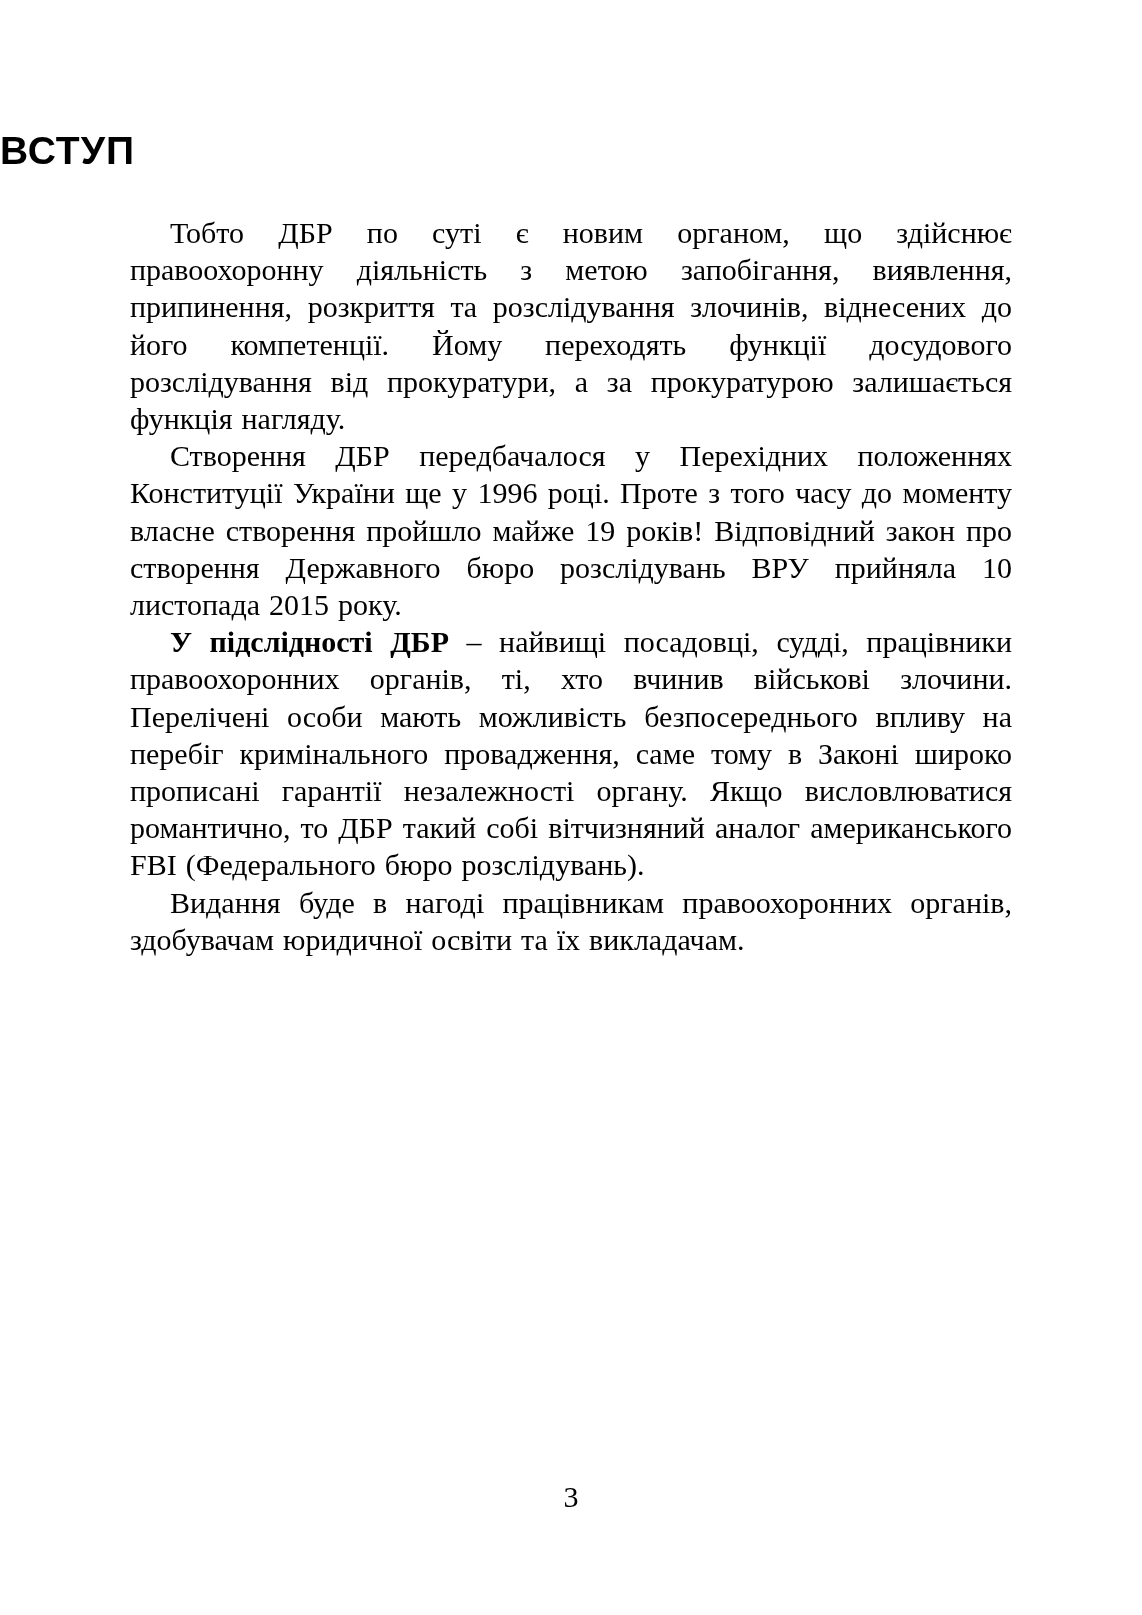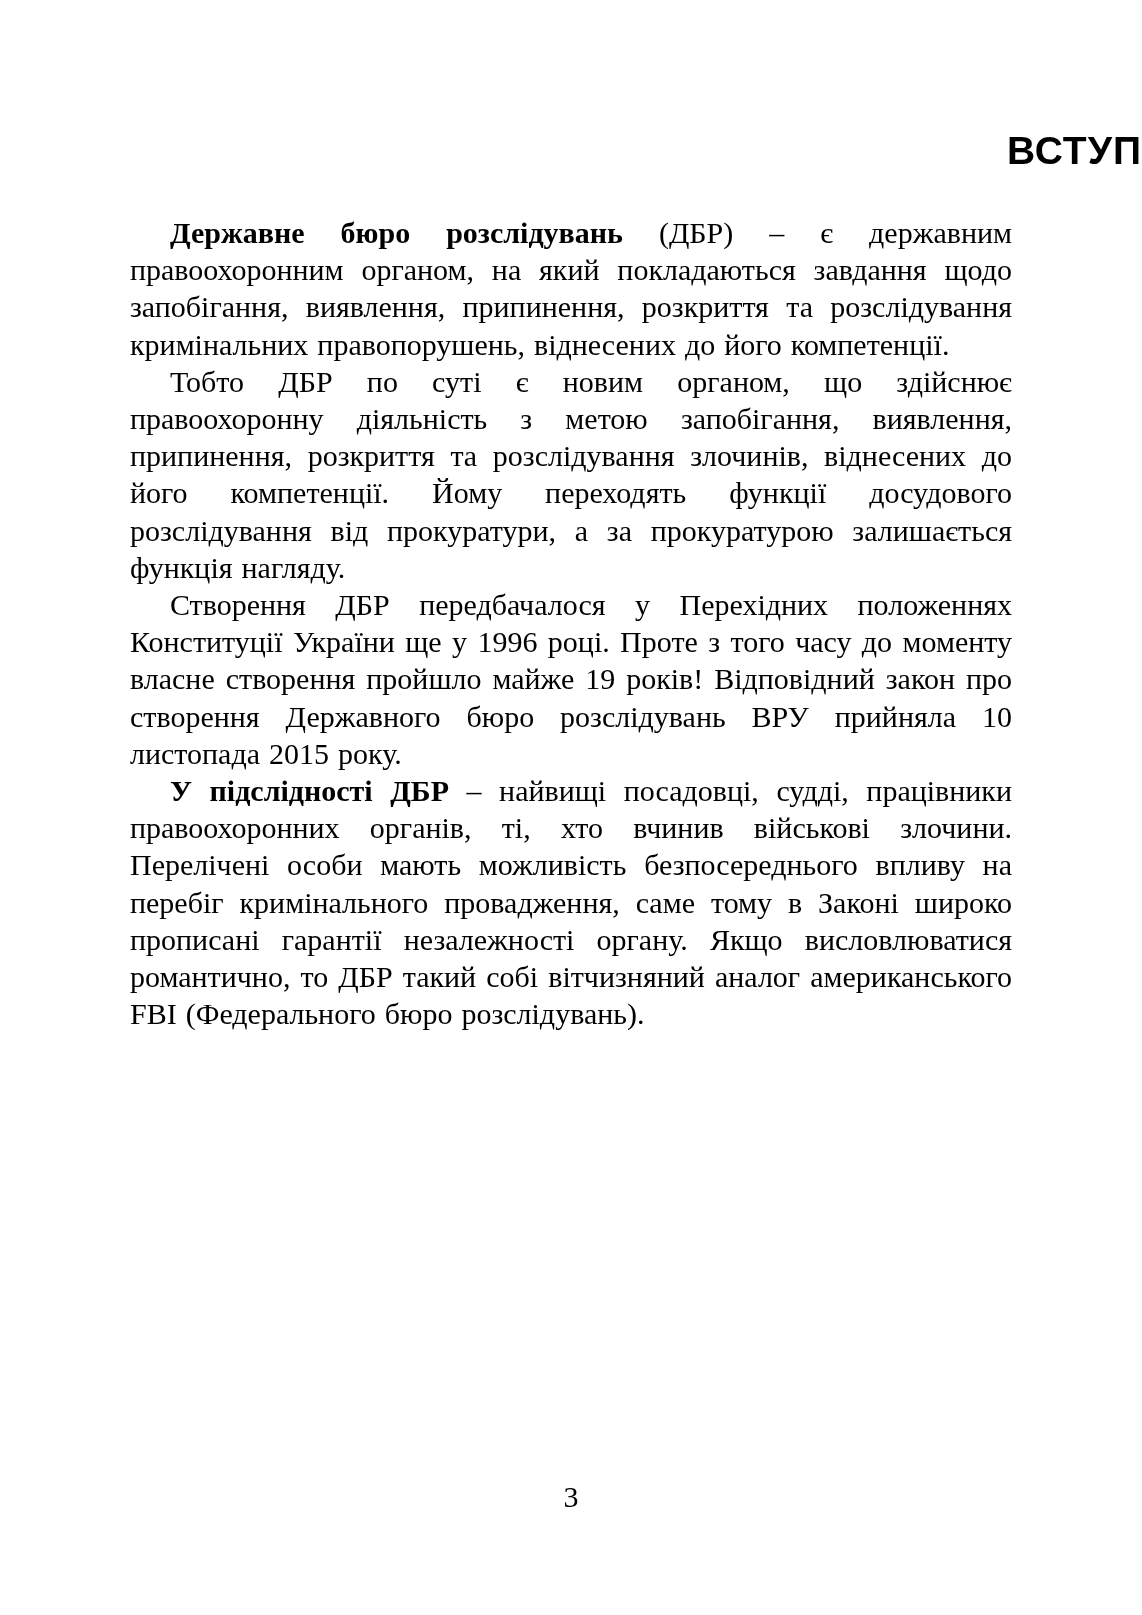--- a/index.html
+++ b/index.html
@@ -12,21 +12,21 @@
     width: 1142px;
     height: 1615px;
     background: #ffffff;
     color: #000000;
     overflow: hidden;
     box-sizing: border-box;
   }
   .page-title {
     margin: 0;
     padding-top: 131px;
-    text-align: right;
+    text-align: left;
     font-family: "Liberation Sans", "DejaVu Sans", sans-serif;
     font-weight: bold;
     font-size: 39px;
     line-height: 1;
     letter-spacing: 1px;
     color: #000000;
   }
   .doc-body {
     margin: 44px auto 0 auto;
     width: 882px;
@@ -58,27 +58,27 @@
 </style>
 </head>
 <body>
 
 <div class="page">
 
   <h1 class="page-title">ВСТУП</h1>
 
   <div class="doc-body">
 
-    <p><b>Державне бюро розслідувань</b><span> (ДБР) – є державним правоохоронним органом, на який покладаються завдання щодо запобігання, виявлення, припинення, розкриття та розслідування кримінальних правопорушень, віднесених до його компетенції.</span></p>
 
 
     <p><b></b><span>Тобто ДБР по суті є новим органом, що здійснює правоохоронну діяльність з метою запобігання, виявлення, припинення, розкриття та розслідування злочинів, віднесених до його компетенції. Йому переходять функції досудового розслідування від прокуратури, а за прокуратурою залишається функція нагляду.</span></p>
 
     <p><b></b><span>Створення ДБР передбачалося у Перехідних положеннях Конституції України ще у 1996 році. Проте з того часу до моменту власне створення пройшло майже 19 років! Відповідний закон про створення Державного бюро розслідувань ВРУ прийняла 10 листопада 2015 року.</span></p>
 
     <p><b>У підслідності ДБР</b><span> – найвищі посадовці, судді, працівники правоохоронних органів, ті, хто вчинив військові злочини. Перелічені особи мають можливість безпосереднього впливу на перебіг кримінального провадження, саме тому в Законі широко прописані гарантії незалежності органу. Якщо висловлюватися романтично, то ДБР такий собі вітчизняний аналог американського FBI (Федерального бюро розслідувань).</span></p>
 
+    <p><b></b><span>Видання буде в нагоді працівникам правоохоронних органів, здобувачам юридичної освіти та їх викладачам.</span></p>
 
   </div>
 
   <div class="page-number">3</div>
 
 </div>
 
 </body></html>

